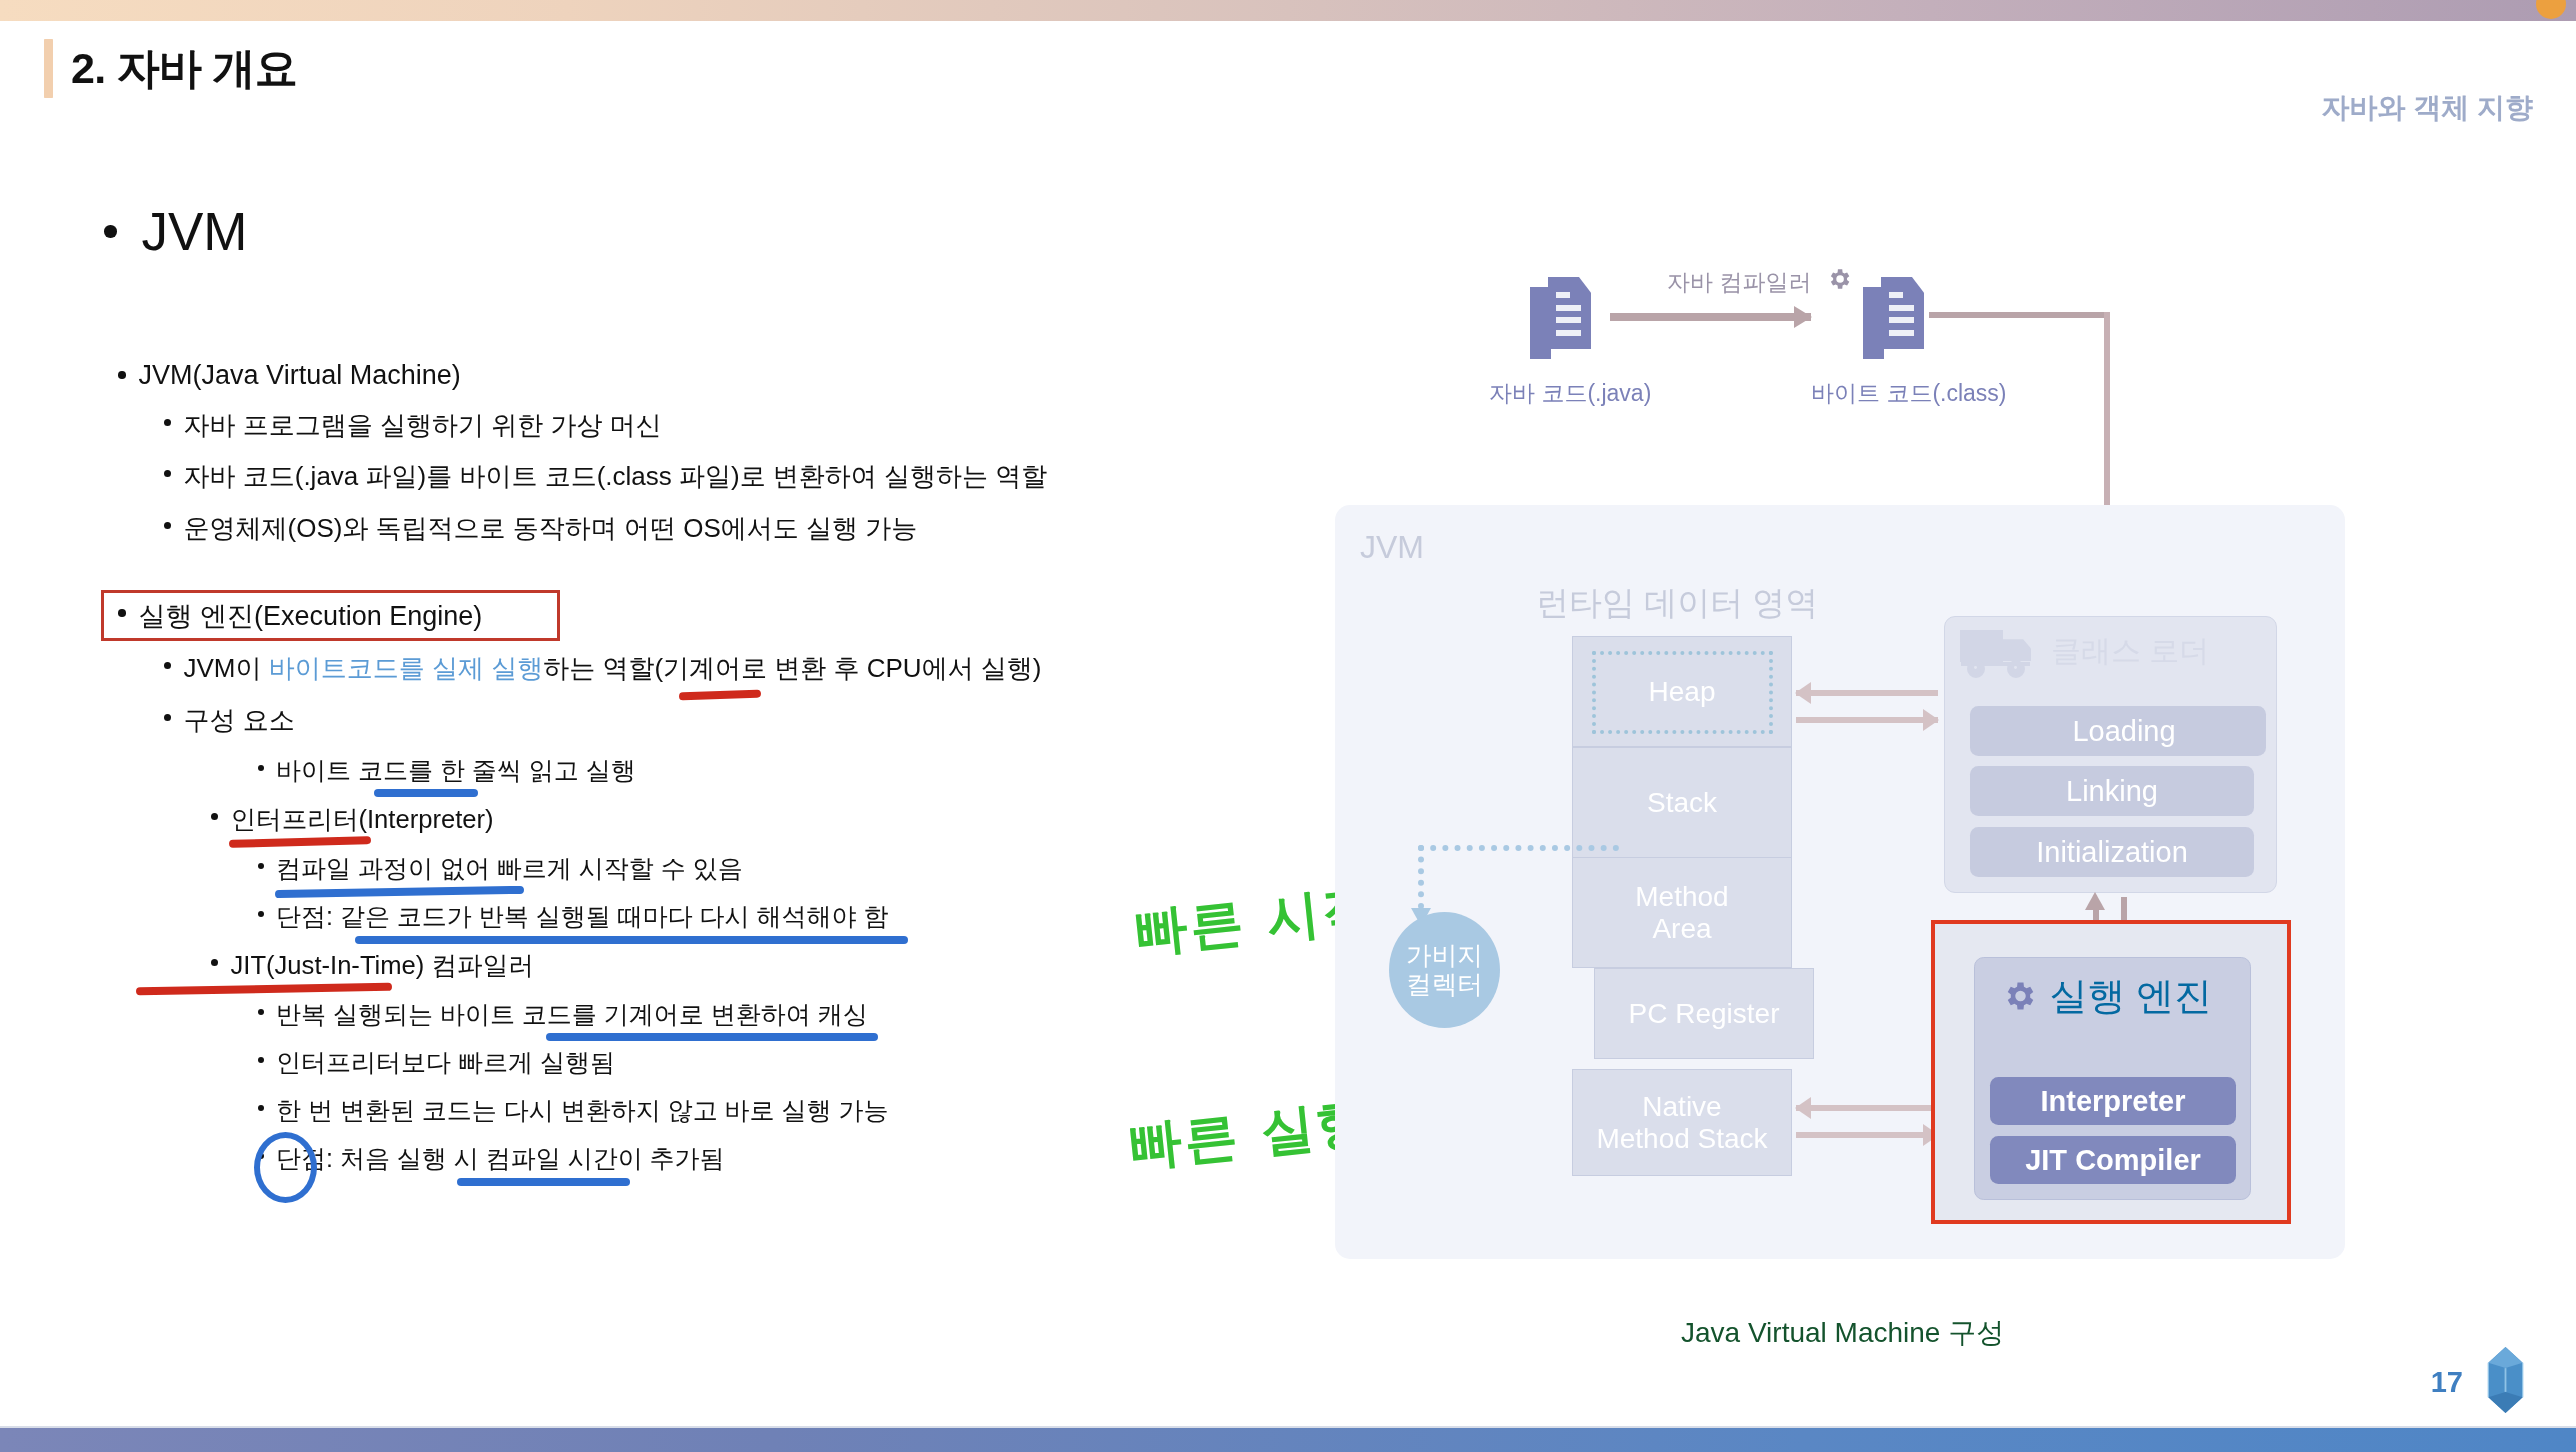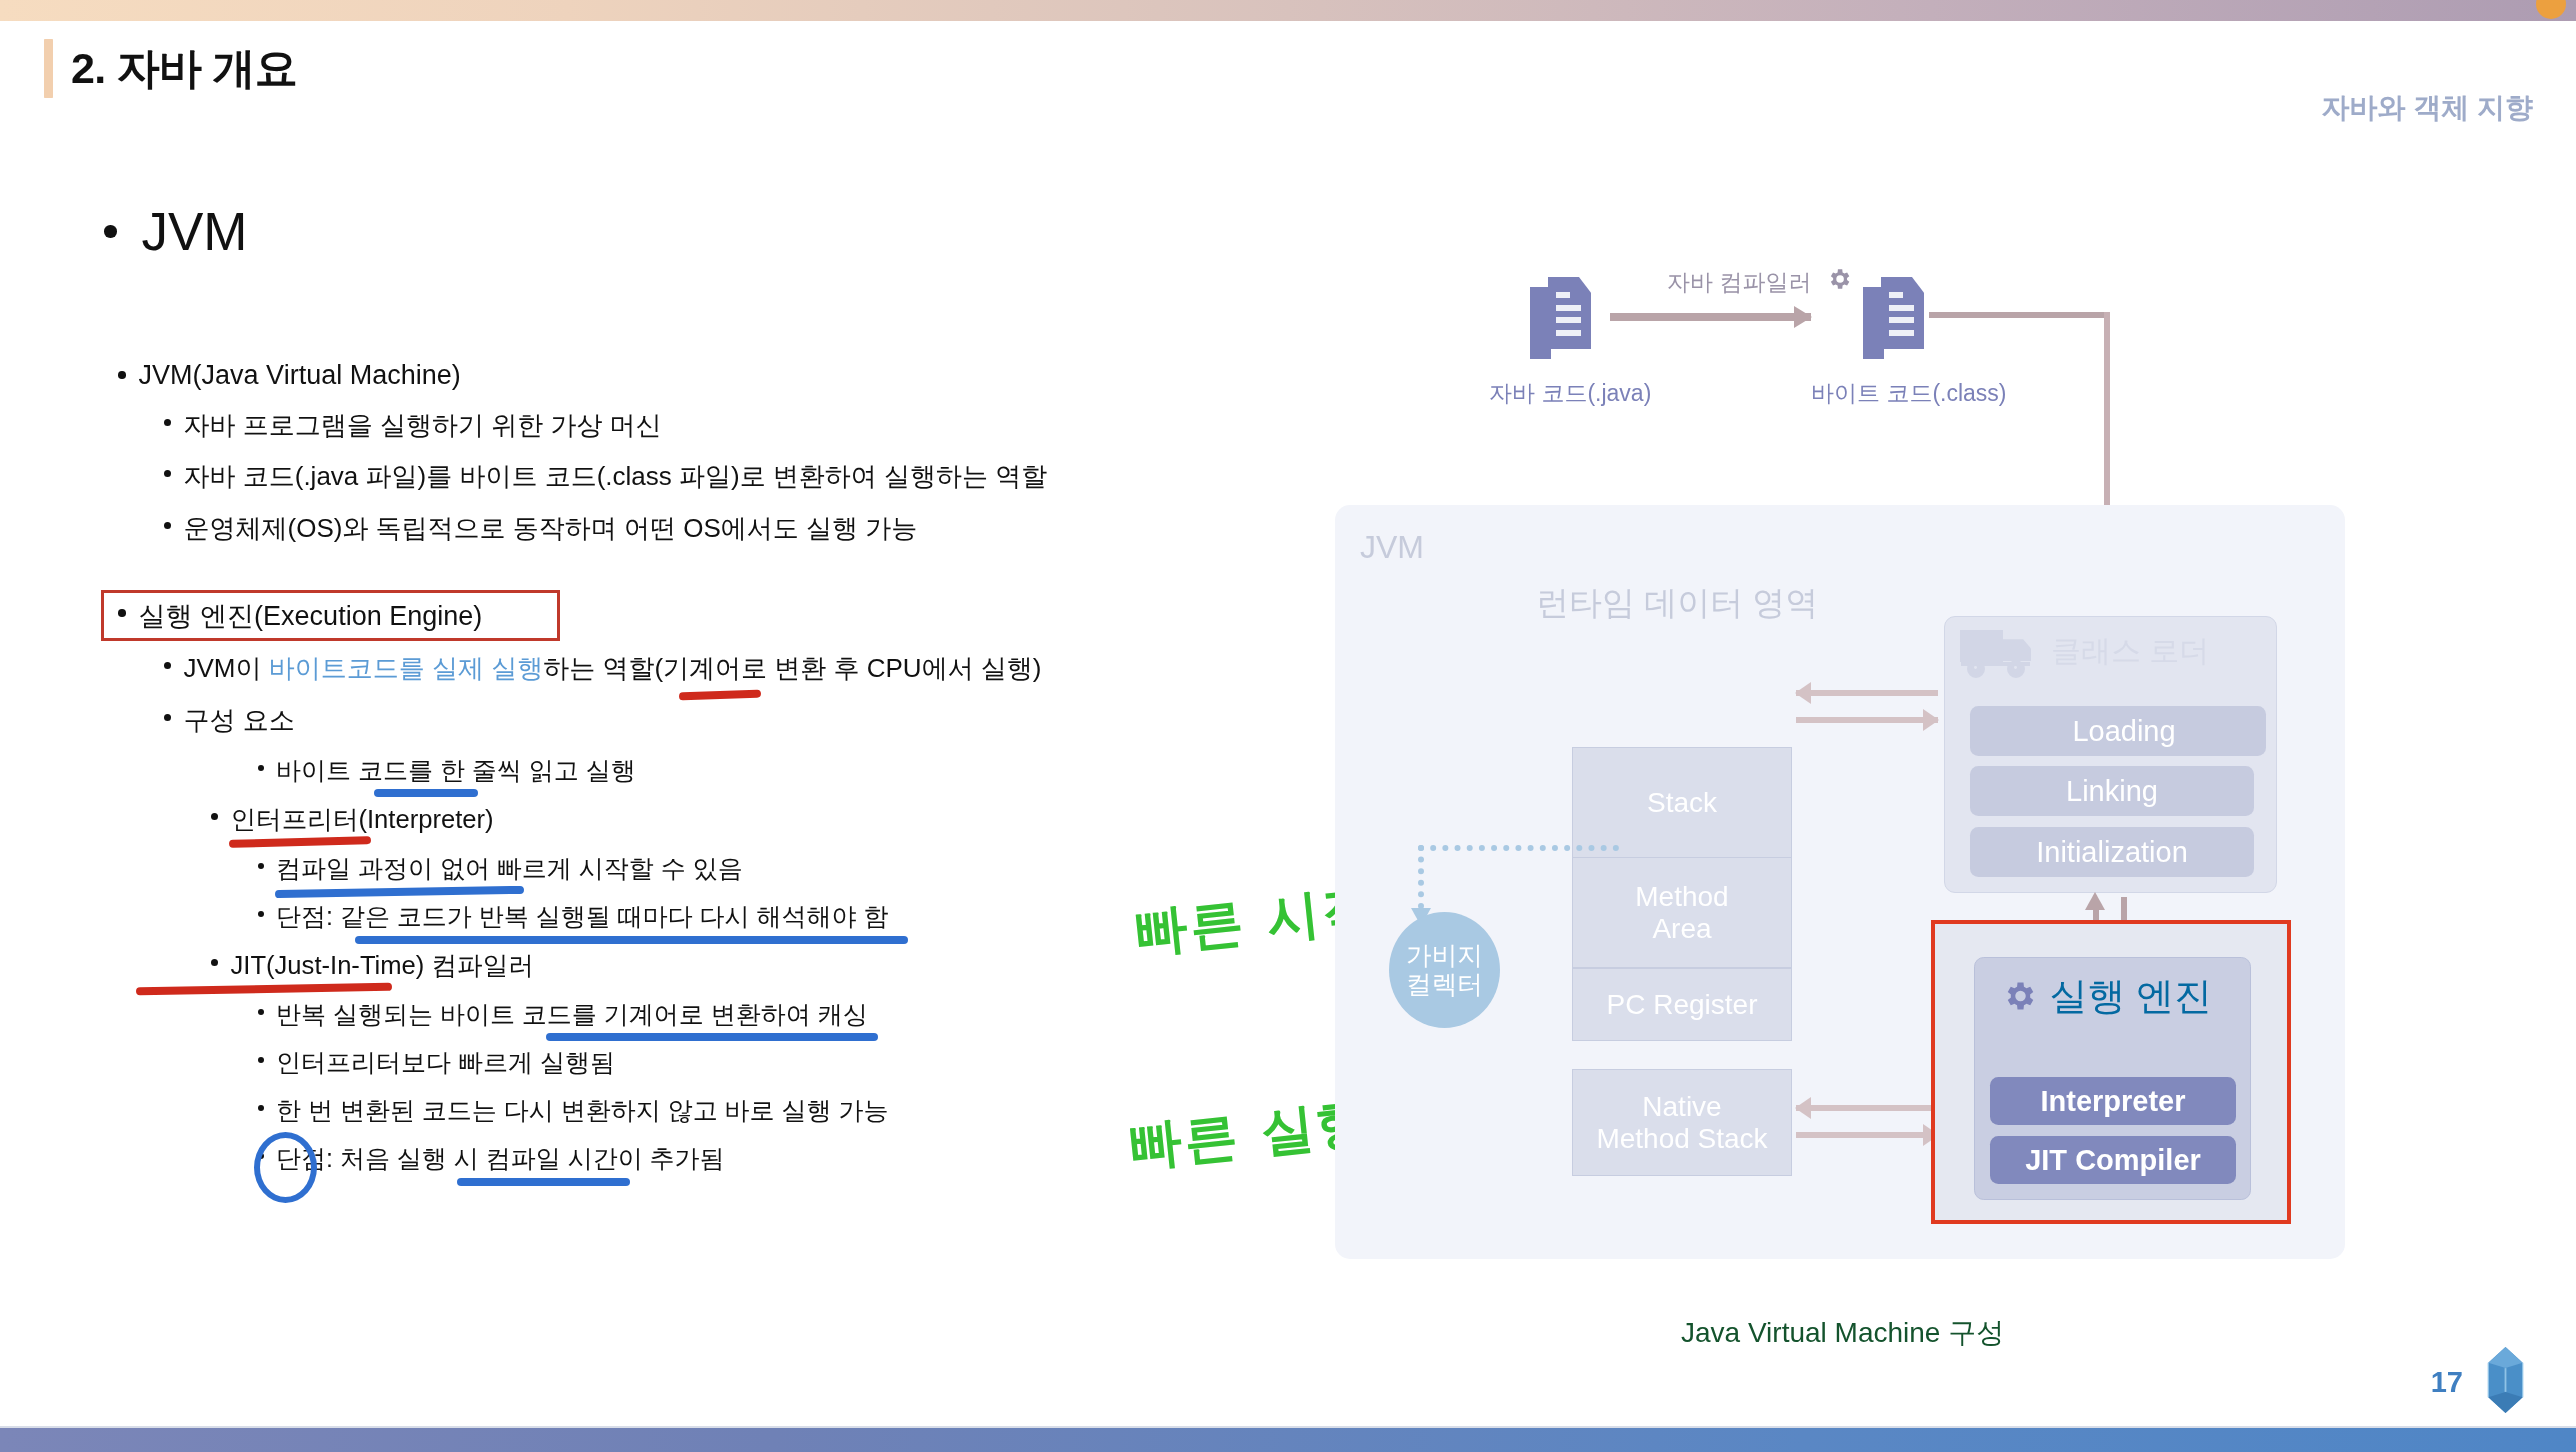--- a/index.html
+++ b/index.html
@@ -333,27 +333,31 @@
     <div class="dgm-label" style="left:476px;top:101px;">바이트 코드(.class)</div>
 
     <div class="line-h" style="left:594px;top:35px;width:181px;"></div>
     <div class="arrow-v" style="left:769px;top:35px;height:324px;"></div>
 
     <div class="jvmbox">
       <div class="jvm-label">JVM</div>
       <div class="rt-title">런타임 데이터 영역</div>
 
       <div class="memstack">
+        <div class="memcell" style="top:0;height:111px;">
+          <div class="heapdash"></div>
+          <span>Heap</span>
+        </div>
         <div class="memcell" style="top:111px;height:111px;">
           <span>Stack</span>
         </div>
         <div class="memcell" style="top:221px;height:111px;">
           <span style="max-width:125px;">Method Area</span>
         </div>
-        <div class="memcell" style="top:332px;height:73px;">
+        <div class="memcell" style="top:332px;height:91px;margin-left:22px;">
           <span>PC Register</span>
         </div>
         <div class="memcell" style="top:433px;height:107px;">
           <span style="max-width:180px;">Native Method Stack</span>
         </div>
       </div>
 
       <div class="gc-dash-h"></div>
       <div class="gc-dash-v"></div>
       <div class="gc">

